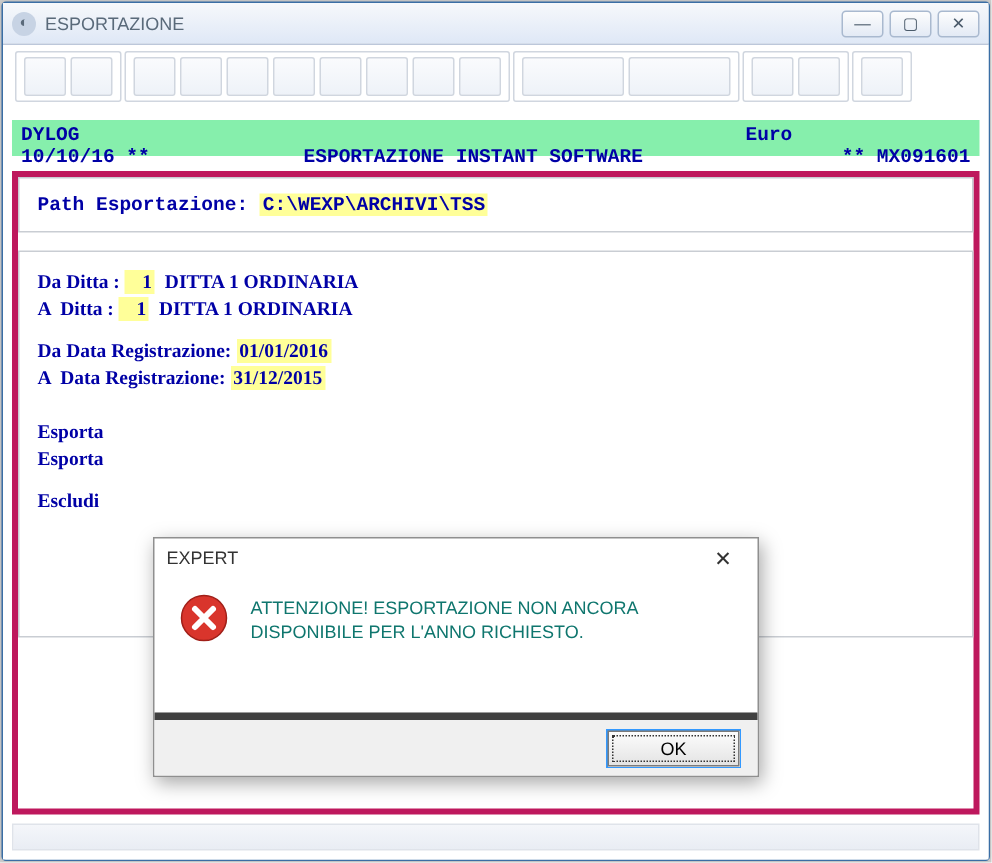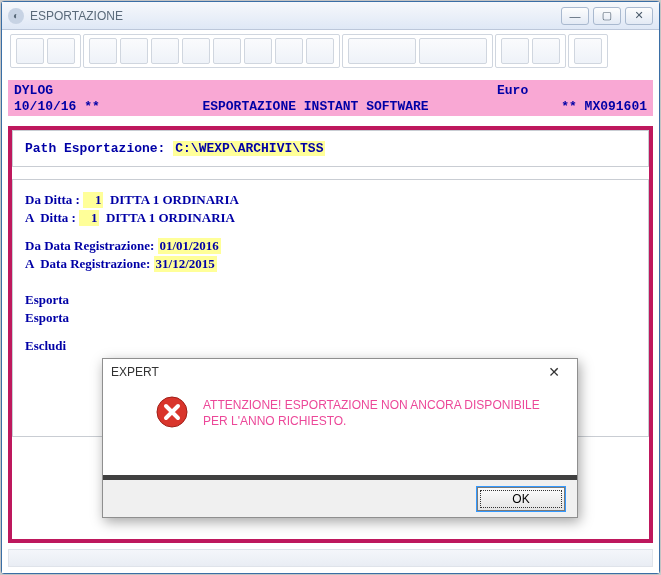--- a/index.html
+++ b/index.html
@@ -75,26 +75,26 @@
   }
   .tool-btn {
     width: 28px; height: 26px;
     border: 1px solid #d0d6df;
     border-radius: 2px;
     background: linear-gradient(#fafbfd,#eef2f8);
   }
   .group-box.wide .tool-btn { width: 68px; }
   .blue-banner {
     margin-top: 10px;
-    background: #f9a8d4;
+    background: #86efac;
     color: #0000a6;
     font-family: "Consolas","Lucida Console","Courier New",monospace;
     font-weight: bold;
     padding: 2px 6px;
-    height: 36px;
+    height: 24px;
     display: grid;
     grid-template-columns: 120px 1fr 150px;
     grid-template-rows: 1fr 1fr;
     align-items: center;
   }
   .banner-company { grid-column: 1; grid-row: 1; }
   .banner-currency { grid-column: 3; grid-row: 1; text-align: left; }
   .banner-date { grid-column: 1; grid-row: 2; }
   .banner-title { grid-column: 2; grid-row: 2; text-align: center; }
   .banner-code { grid-column: 3; grid-row: 2; text-align: right; }
@@ -126,21 +126,21 @@
     border: 1px solid #dfe3ea;
     background: linear-gradient(#f4f6fa,#e9edf4);
     margin-top: 6px;
   }
 
   
   .modal {
     position: absolute;
     left: 100px;
     top: 328px;
-    width: 476px;
+    width: 404px;
     height: 160px;
     background: #ffffff;
     border: 1px solid #8f8f8f;
     box-shadow: 2px 4px 12px rgba(0,0,0,0.35);
     display: flex;
     flex-direction: column;
     font-family: "Segoe UI", Tahoma, sans-serif;
   }
   .modal-titlebar {
     height: 26px;
@@ -155,22 +155,21 @@
     width: 30px; height: 22px;
     display: flex; align-items:center; justify-content:center;
     font-size: 14px; cursor: default;
   }
   .modal-body {
     flex: 1;
     display: flex;
     padding: 10px 16px;
     gap: 14px;
     font-size: 12px;
-    color: #ec4899;
-    margin-left: 36px;
+    color: #0f766e;
   }
   .err-icon {
     width: 34px; height: 34px;
     flex: 0 0 34px;
   }
   .modal-msg { line-height: 1.35; padding-top: 2px; }
   .modal-footer {
     background: #f0f0f0;
     border-top: 5px solid #404040;
     height: 42px;

